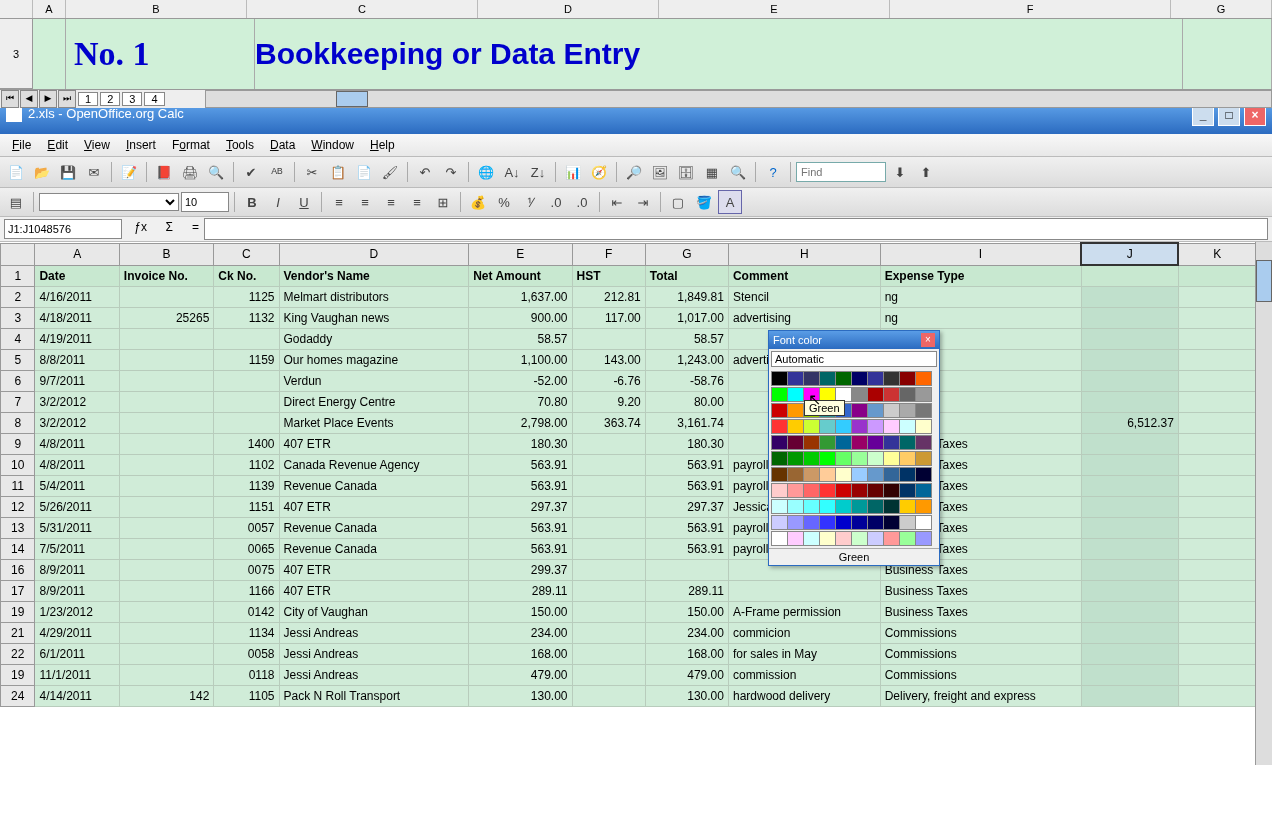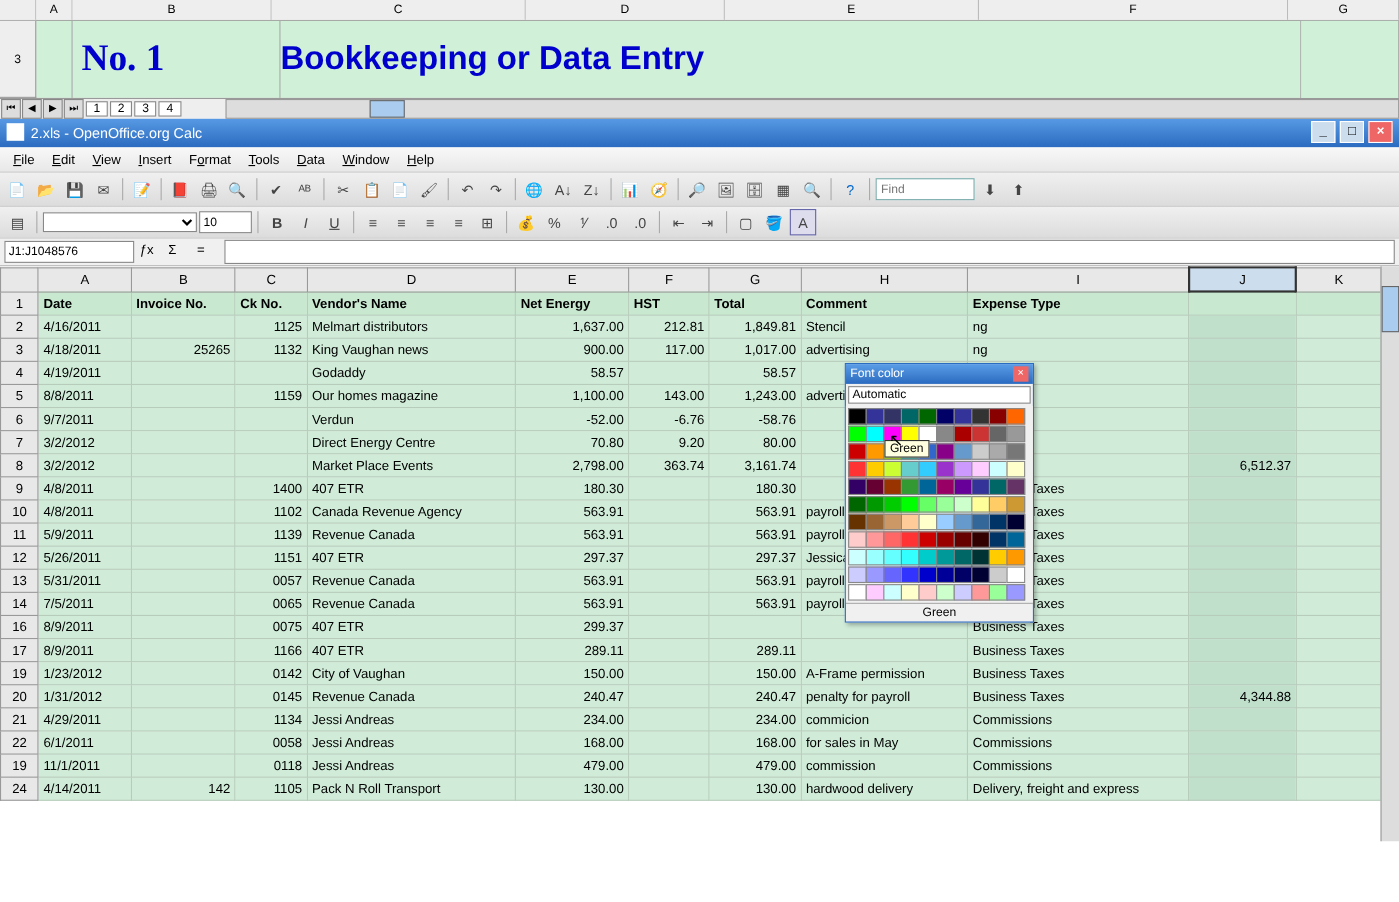--- a/index.html
+++ b/index.html
@@ -10,38 +10,38 @@
 .top-banner .rh{width:32px;background:#eee;border-right:1px solid #999;border-bottom:1px solid #999;text-align:center;font-size:11px;line-height:70px}
 .top-banner .a{width:32px;border-right:1px solid #aaa}
 .top-banner .b{width:180px;border-right:1px solid #aaa;font-size:34px;font-weight:bold;color:#0000cc;line-height:70px;padding-left:8px;font-family:Georgia,serif}
 .top-banner .cdef{flex:1;border-right:1px solid #aaa;font-size:30px;font-weight:bold;color:#0000cc;line-height:70px;font-family:Arial}
 .top-banner .g{width:88px;background:#d0f0d8;border-right:1px solid #aaa}
 .sheet-tabs{height:18px;background:#eee;display:flex;align-items:center;border-top:1px solid #999}
 .sheet-tabs .nav{width:16px;height:16px;border:1px solid #888;margin-left:1px;text-align:center;font-size:9px;line-height:14px;background:#ddd}
 .sheet-tabs .tab{padding:0 6px;border:1px solid #888;margin-left:2px;font-size:11px;background:#fff}
 .sheet-tabs .hscroll{flex:1;height:16px;background:#ddd;margin-left:40px;position:relative;border:1px solid #999}
 .sheet-tabs .hscroll .thumb{position:absolute;left:130px;width:30px;height:14px;background:#aaccee;border:1px solid #666}
-.titlebar{height:28px;background:linear-gradient(#5a9de6,#2b6bc0);color:#fff;display:flex;align-items:center;padding:0 6px;font-size:13px}
+.titlebar{height:28px;background:linear-gradient(#5a9de6,#2b6bc0);color:#fff;display:flex;align-items:flex-start;padding:0 6px;font-size:13px}
 .titlebar .icon{width:16px;height:16px;background:#fff;margin-right:6px}
 .titlebar .controls{margin-left:auto;display:flex;gap:4px}
 .titlebar .controls span{width:20px;height:18px;background:#cde;border:1px solid #fff;color:#000;text-align:center;font-weight:bold;font-size:12px;line-height:16px}
 .titlebar .controls .close{background:#e66;color:#fff}
 .menubar{height:22px;background:linear-gradient(#f8f8f8,#e8e8e8);display:flex;align-items:center;padding:0 4px;border-bottom:1px solid #bbb}
 .menubar span{padding:2px 8px;font-size:12px}
 .menubar span u{text-decoration:underline}
 .toolbar{height:30px;background:linear-gradient(#f0f0f0,#dcdcdc);display:flex;align-items:center;padding:0 4px;border-bottom:1px solid #bbb;gap:2px}
 .tbtn{width:22px;height:22px;border:1px solid transparent;display:flex;align-items:center;justify-content:center;font-size:13px;color:#444}
 .sep{width:1px;height:20px;background:#aaa;margin:0 3px}
 .find{width:80px;height:18px;border:1px solid #7aa;font-size:11px;color:#888;padding:0 4px;background:#fff}
 .fmtbar{height:28px;background:linear-gradient(#f0f0f0,#dcdcdc);display:flex;align-items:center;padding:0 4px;border-bottom:1px solid #bbb;gap:2px}
 .fontname{width:140px;height:18px;border:1px solid #888;background:#fff}
 .fontsize{width:40px;height:18px;border:1px solid #888;background:#fff;font-size:11px;padding:0 3px}
 .formulabar{height:24px;background:#f0f0f0;display:flex;align-items:center;padding:0 4px;border-bottom:1px solid #bbb;gap:4px}
 .cellref{width:110px;height:18px;border:1px solid #888;background:#fff;font-size:11px;padding:0 3px}
-.fbtn{width:20px;height:18px;text-align:left;font-size:12px;border:1px solid transparent}
+.fbtn{width:20px;height:18px;text-align:right;font-size:12px;border:1px solid transparent}
 .finput{flex:1;height:18px;border:1px solid #888;background:#fff}
 .grid-wrap{position:relative;height:523px;overflow:hidden}
 .vscroll{position:absolute;right:0;top:0;width:16px;height:100%;background:#ddd;border-left:1px solid #999}
 .vscroll .thumb{position:absolute;top:18px;width:14px;height:40px;background:#aaccee;border:1px solid #666}
 .grid{position:absolute;left:0;top:0;right:16px;bottom:0;overflow:hidden}
 table{border-collapse:collapse;width:100%}
 th,td{border:1px solid #b8ccbc;font-size:12px;padding:1px 4px;white-space:nowrap;height:18px}
 th{background:#e8e8e8;font-weight:normal;text-align:center;border-color:#999}
 th.corner{width:28px}
 th.selcol{background:#ccddee;border:2px solid #333}
@@ -216,21 +216,21 @@
             <th style="width:200px" class="">I</th>
             <th style="width:96px" class="selcol">J</th>
             <th style="width:80px" class="">K</th>
           </tr>
           <tr class="hrow">
             <th class="rh">1</th>
             <td class="">Date</td>
             <td class="">Invoice No.</td>
             <td class="">Ck No.</td>
             <td class="">Vendor's Name</td>
-            <td class="">Net Energy</td>
+            <td class="">Net Amount</td>
             <td class="">HST</td>
             <td class="">Total</td>
             <td class="">Comment</td>
             <td class="">Expense Type</td>
             <td class="col-J"></td>
             <td class=""></td>
           </tr>
           <tr>
             <th class="rh">2</th>
             <td class="">4/16/2011</td>
@@ -352,21 +352,21 @@
             <td class="num ">563.91</td>
             <td class="num "></td>
             <td class="num ">563.91</td>
             <td class="">payroll for March</td>
             <td class="">Business Taxes</td>
             <td class="num col-J"></td>
             <td class=""></td>
           </tr>
           <tr>
             <th class="rh">11</th>
-            <td class="">5/9/2011</td>
+            <td class="">5/4/2011</td>
             <td class="num "></td>
             <td class="num ">1139</td>
             <td class="">Revenue Canada</td>
             <td class="num ">563.91</td>
             <td class="num "></td>
             <td class="num ">563.91</td>
             <td class="">payroll for april</td>
             <td class="">Business Taxes</td>
             <td class="num col-J"></td>
             <td class=""></td>
@@ -446,34 +446,20 @@
             <td class="">1/23/2012</td>
             <td class="num "></td>
             <td class="num ">0142</td>
             <td class="">City of Vaughan</td>
             <td class="num ">150.00</td>
             <td class="num "></td>
             <td class="num ">150.00</td>
             <td class="">A-Frame permission</td>
             <td class="">Business Taxes</td>
             <td class="num col-J"></td>
-            <td class=""></td>
-          </tr>
-          <tr>
-            <th class="rh">20</th>
-            <td class="">1/31/2012</td>
-            <td class="num "></td>
-            <td class="num ">0145</td>
-            <td class="">Revenue Canada</td>
-            <td class="num ">240.47</td>
-            <td class="num "></td>
-            <td class="num ">240.47</td>
-            <td class="">penalty for payroll</td>
-            <td class="">Business Taxes</td>
-            <td class="num col-J">4,344.88</td>
             <td class=""></td>
           </tr>
           <tr>
             <th class="rh">21</th>
             <td class="">4/29/2011</td>
             <td class="num "></td>
             <td class="num ">1134</td>
             <td class="">Jessi Andreas</td>
             <td class="num ">234.00</td>
             <td class="num "></td>

